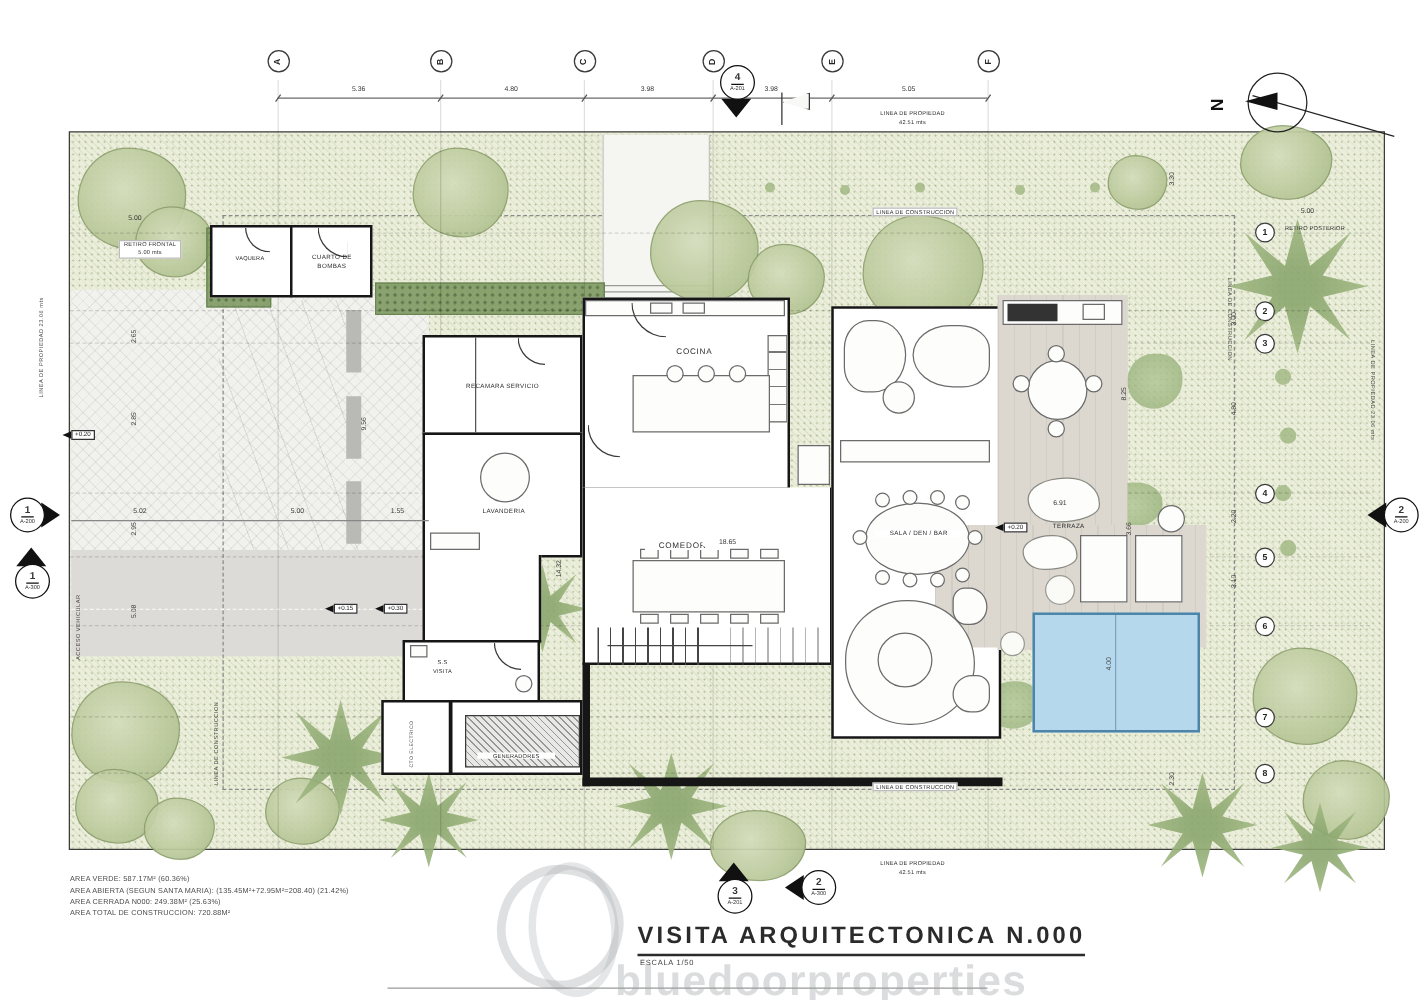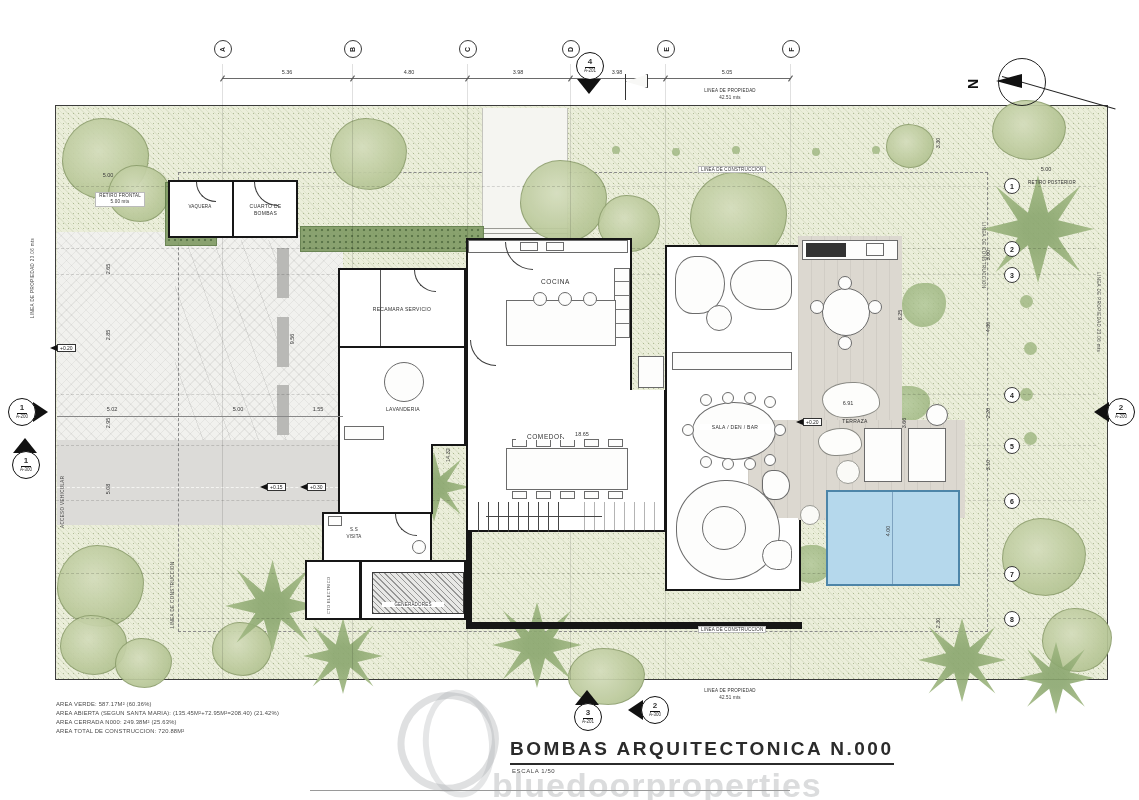--- a/index.html
+++ b/index.html
@@ -456,17 +456,17 @@
   <div class="wmark-logo" style="left:398px;top:692px"></div>
   <div class="wmark-text" style="left:492px;top:722px">bluedoorproperties</div>
 
   <div class="areas" style="left:56px;top:700px;width:340px">
     <div>AREA VERDE: 587.17M² (60.36%)</div>
     <div>AREA ABIERTA (SEGUN SANTA MARIA): (135.45M²+72.95M²=208.40) (21.42%)</div>
     <div>AREA CERRADA N000: 249.38M² (25.63%)</div>
     <div>AREA TOTAL DE CONSTRUCCION: 720.88M²</div>
   </div>
 
-  <div class="title" style="left:510px;top:738px">BOMBAS ARQUITECTONICA N.000</div>
+  <div class="title" style="left:510px;top:738px">VISITA ARQUITECTONICA N.000</div>
   <div class="scale" style="left:512px;top:768px">ESCALA 1/50</div>
   <div class="sheetline" style="left:310px;top:790px;width:480px"></div>
 
 </div>
 
 </body></html>

